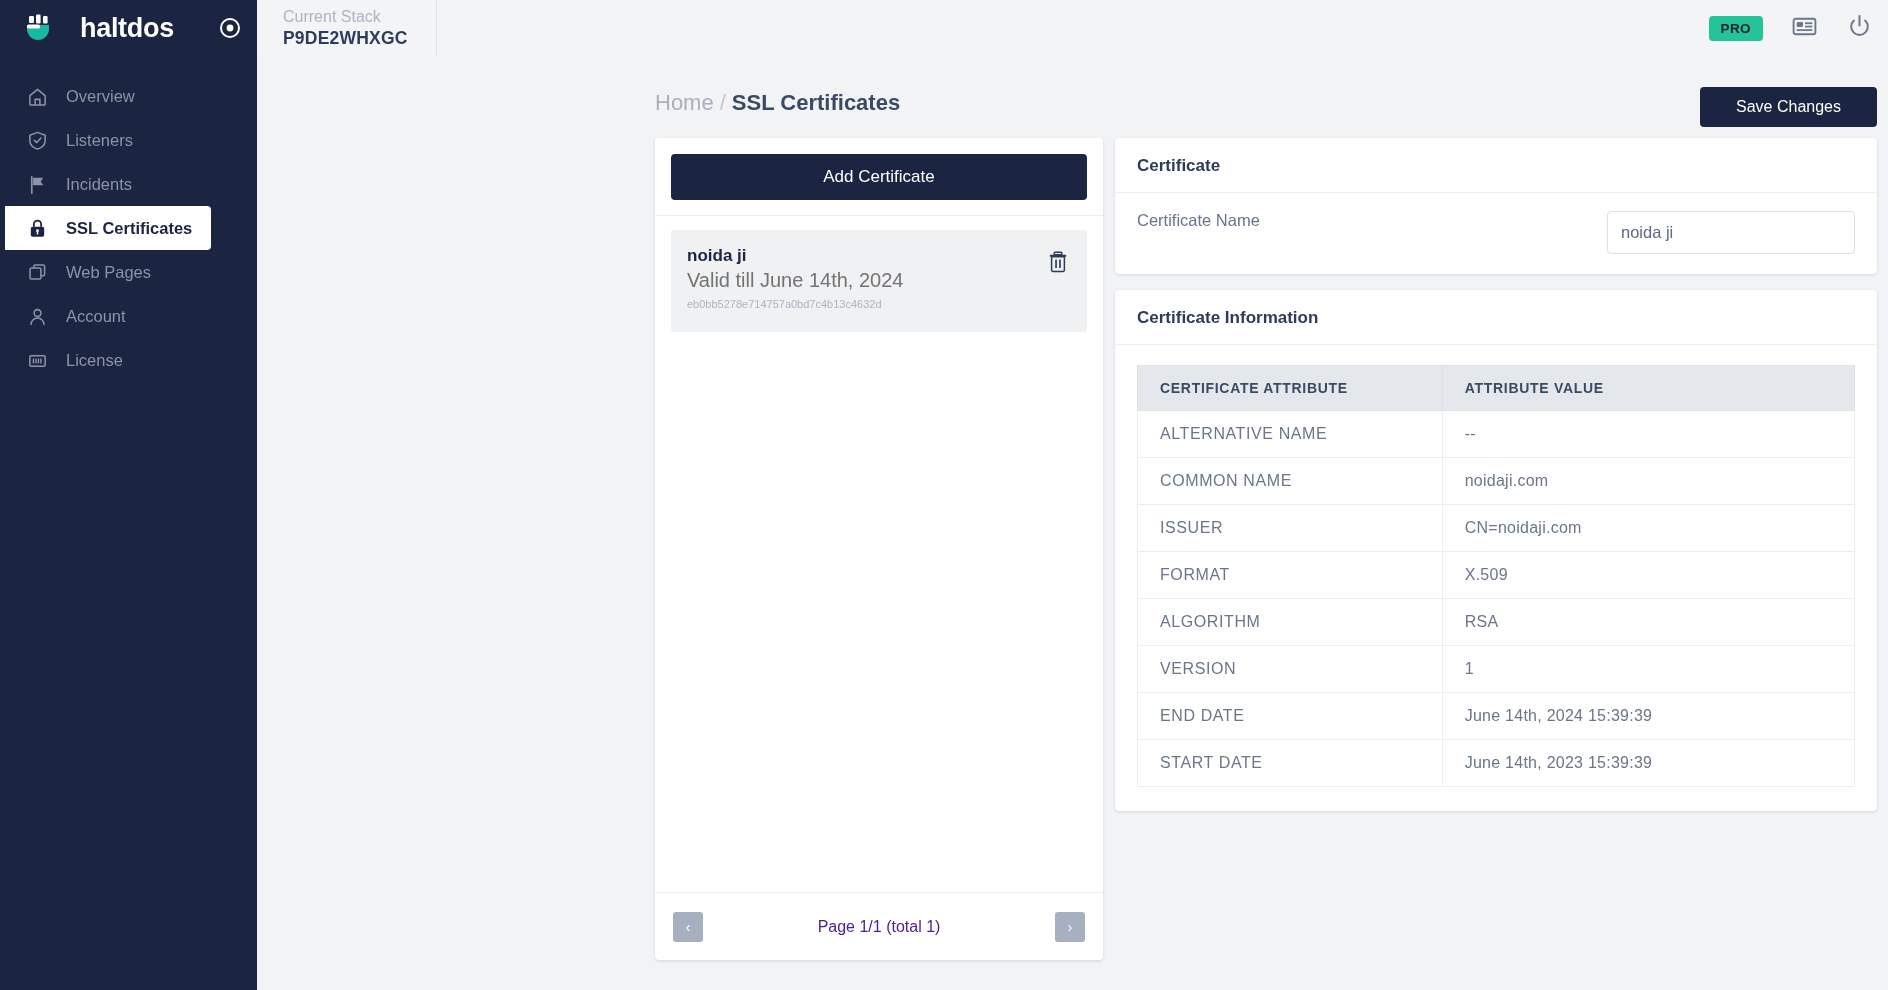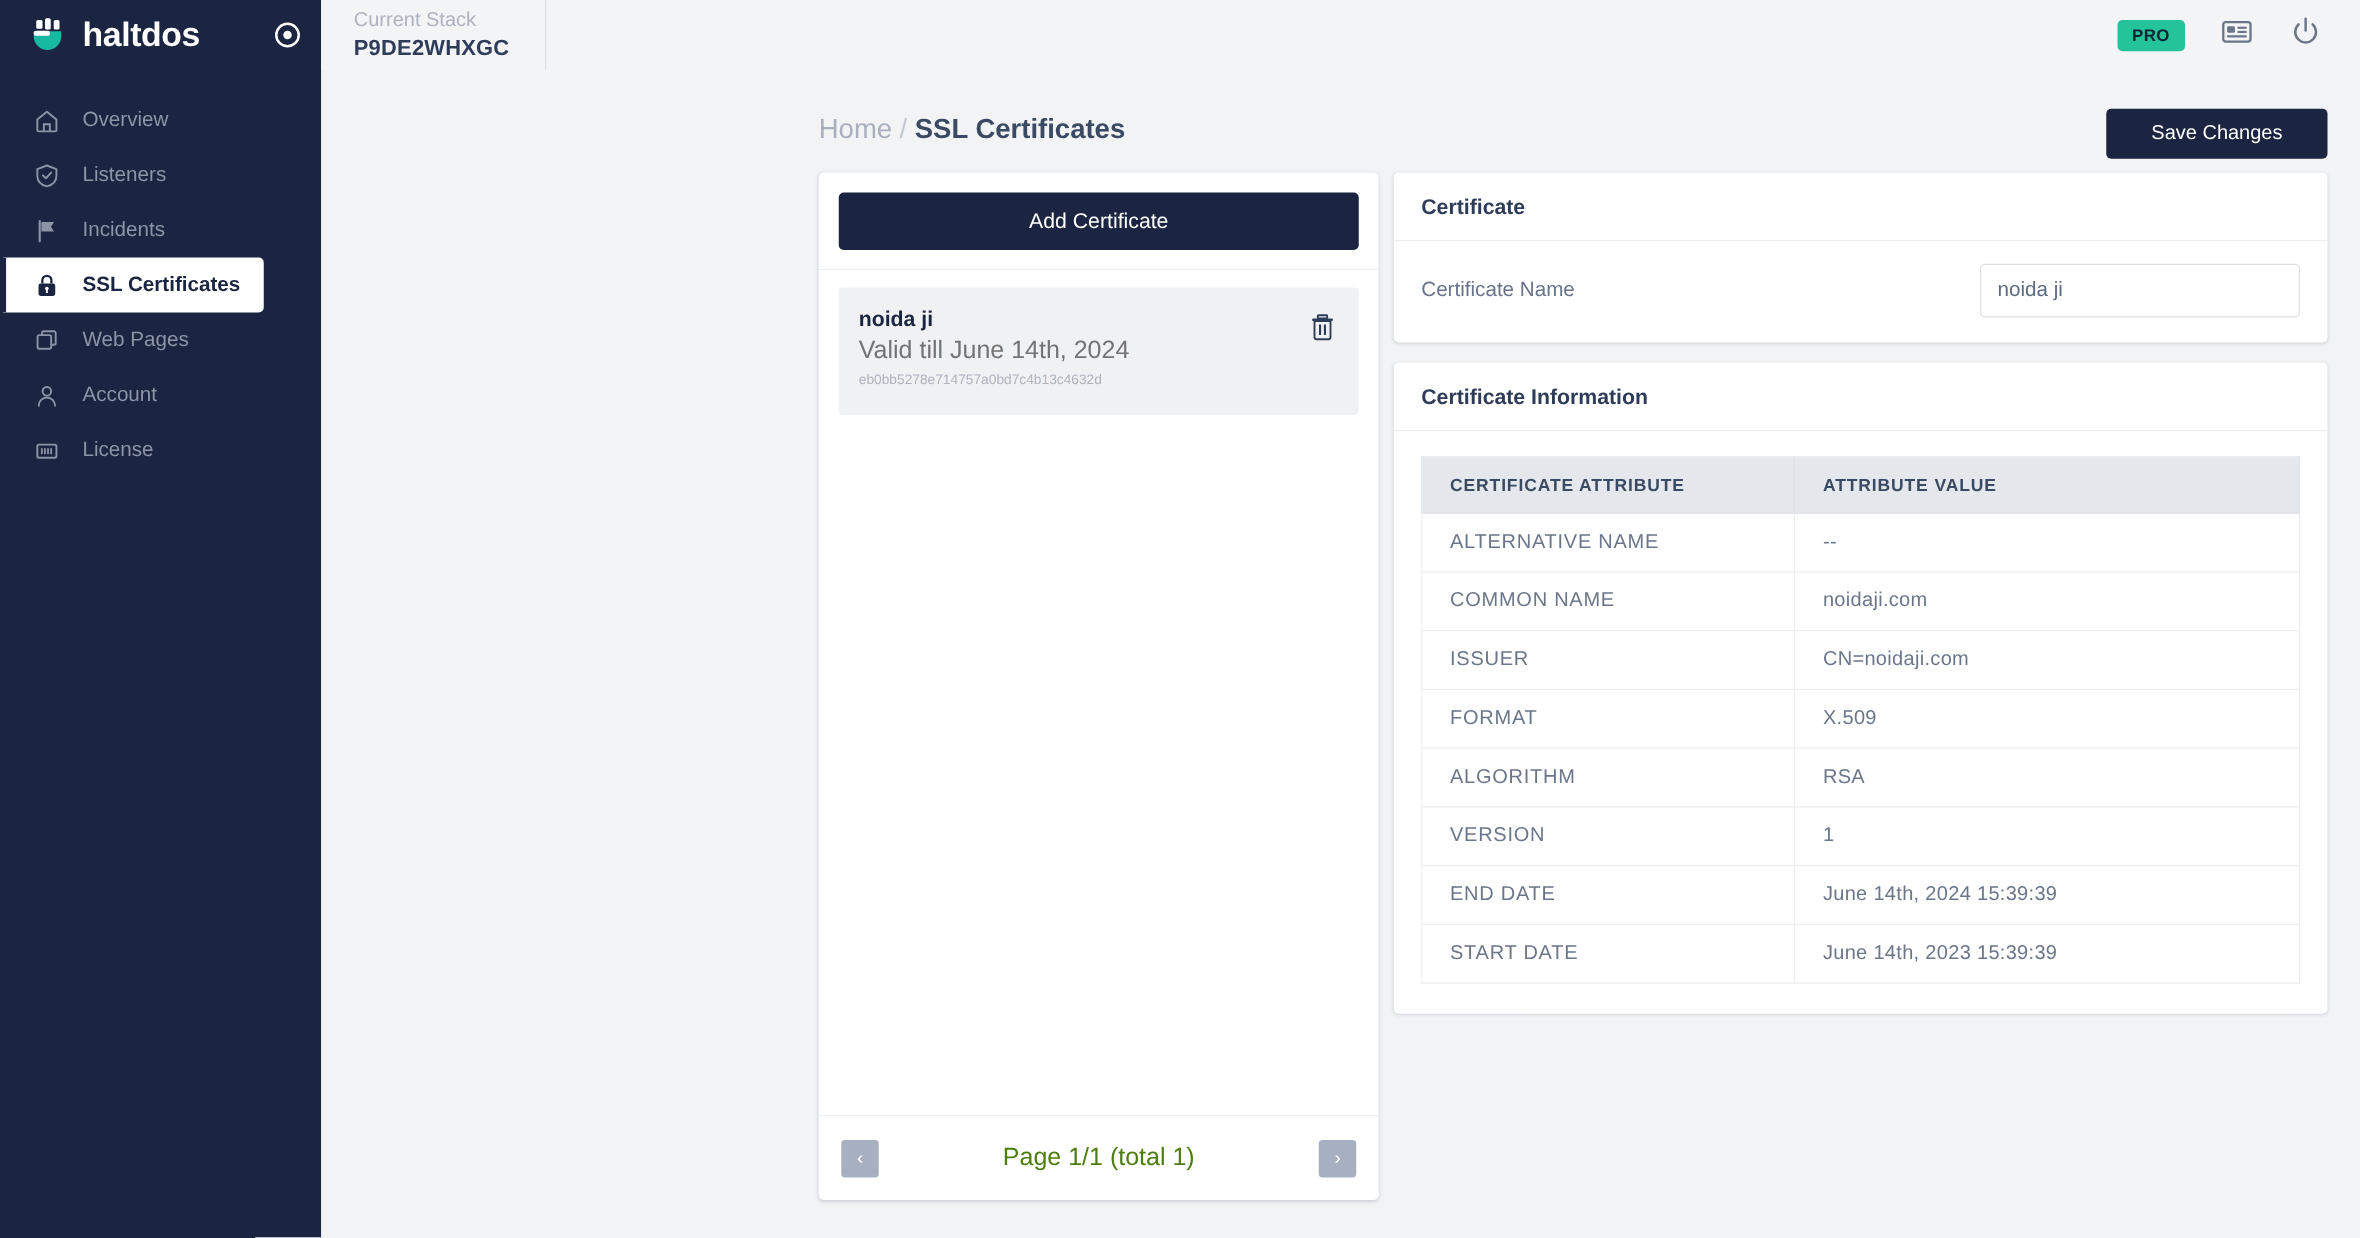--- a/index.html
+++ b/index.html
@@ -13,21 +13,21 @@
 
   
   .sidebar {
     width: 257px; min-width: 257px; height: 990px;
     background: #1b2440;
     display: flex; flex-direction: column;
     padding-top: 0;
   }
   .brand {
     height: 56px; display: flex; align-items: center;
-    padding: 0 14px 0 22px; gap: 0;
+    padding: 0 14px 0 22px; gap: 14px;
   }
   .brand-mark { width: 34px; height: 34px; position: relative; flex: 0 0 auto; }
   .brand-name {
     color: #ffffff; font-size: 27px; font-weight: bold;
     letter-spacing: -0.3px; margin-left: 10px;
   }
   .brand-target { margin-left: auto; width: 26px; height: 26px; }
 
   .nav { margin-top: 18px; display: flex; flex-direction: column; }
   .nav-item {
@@ -95,39 +95,39 @@
   .trash-btn { background:none;border:none;cursor:pointer;padding:6px 2px 0 0; }
   .cert-pager {
     border-top: 1px solid #eceef1; height: 68px; display: flex; align-items: center;
     padding: 0 18px; justify-content: space-between;
   }
   .pg-btn {
     background: #a7b0c0; border: none; color: #fff; width: 30px; height: 30px;
     border-radius: 3px; cursor: pointer; font-size: 15px; line-height: 1;
     display:flex; align-items:center; justify-content:center; font-family: inherit;
   }
-  .pg-text { color: #4d7c0f; font-size: 20px; }
+  .pg-text { color: #4c1d95; font-size: 16px; }
 
   
   .right-col { flex: 1; margin-left: 12px; position: relative; max-width: 924px; }
   .save-btn {
     position: absolute; right: 0; top: -51px;
     background: #1b2440; color: #fff; border: none; font-size: 16px;
     padding: 11px 36px; border-radius: 4px; cursor: pointer; font-family: inherit;
   }
   .panel {
     background: #fff; border-radius: 4px; box-shadow: 0 1px 3px rgba(30,40,60,.14);
     margin-bottom: 16px;
   }
   .panel-head {
     font-size: 17px; font-weight: bold; color: #2e3c59;
     padding: 18px 22px 16px 22px; border-bottom: 1px solid #eceef1;
   }
   .panel-body { padding: 18px 22px 20px 22px; }
-  .field-row { display: flex; align-items: center; }
+  .field-row { display: flex; align-items: flex-start; gap: 23px; }
   .field-label { color: #69748c; font-size: 16.5px; width: 447px; }
   .field-input {
     flex: 1; border: 1px solid #dcdfe4; border-radius: 4px; padding: 11px 13px;
     font-size: 16.5px; color: #5d6a82; font-family: inherit; outline: none; background:#fff;
   }
   .tbl-wrap { padding: 20px 22px 24px 22px; }
   table.attrs { width: 100%; border-collapse: collapse; table-layout: fixed; }
   table.attrs th {
     background: #e4e7ec; color: #3b4a63; font-size: 14px; font-weight: bold;
     letter-spacing: .7px; text-align: left; padding: 14px 22px;

